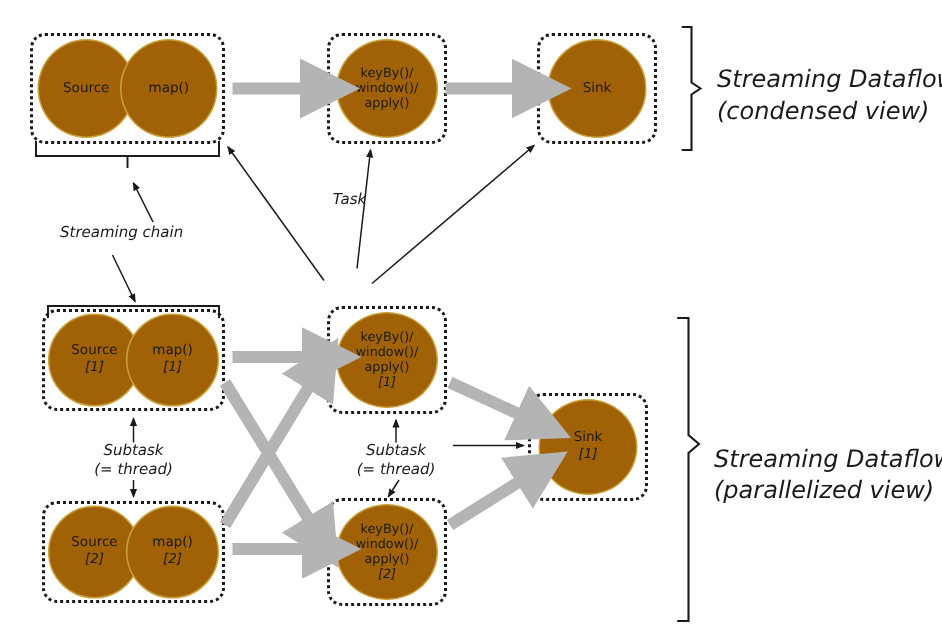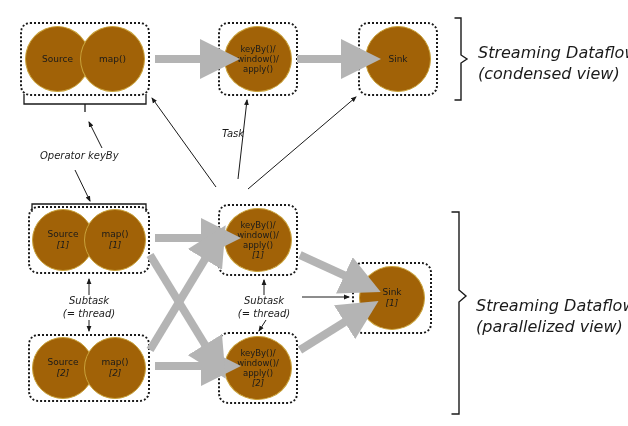--- a/index.html
+++ b/index.html
@@ -231,21 +231,21 @@
     <g stroke="#1a1a1a" stroke-width="1.4" fill="none" stroke-linecap="round">
       <path d="M455,18 L461,18 L461,55 L467,59 L461,63 L461,100 L455,100"></path>
     </g>
 
     <g stroke="#1a1a1a" stroke-width="1.4" fill="none" stroke-linecap="round">
       <path d="M452,212 L459,212 L459,290 L466,296 L459,302 L459,414 L452,414"></path>
     </g>
   </svg>
 
   <div class="textlayer">
-    <div class="anno" style="left:40px; top:150px;">Operator keyBy</div>
+    <div class="anno" style="left:40px; top:150px;">Streaming chain</div>
 
     <div class="anno center" style="left:208px; top:128px; width:50px;">Task</div>
 
     <div class="anno center" style="left:47px; top:295px; width:84px;">Subtask
 (= thread)</div>
 
     <div class="anno center" style="left:222px; top:295px; width:84px;">Subtask
 (= thread)</div>
 
     <div class="brace-label" style="left:478px; top:43px; width:140px;">Streaming Dataflow

